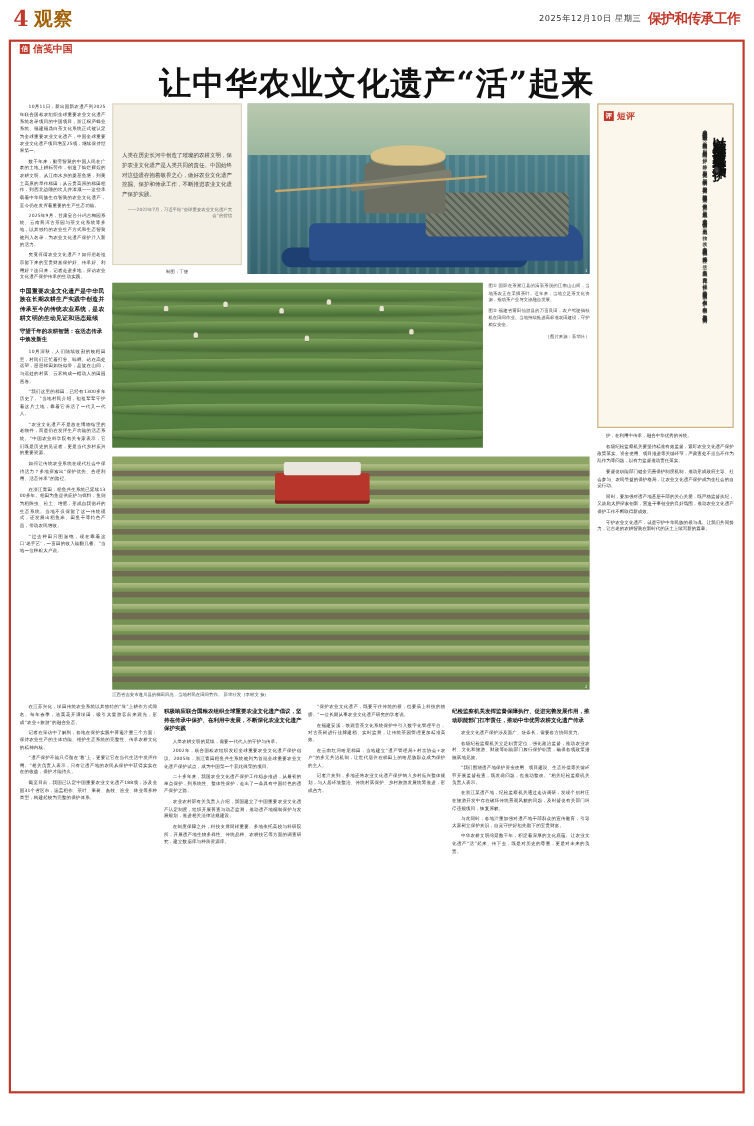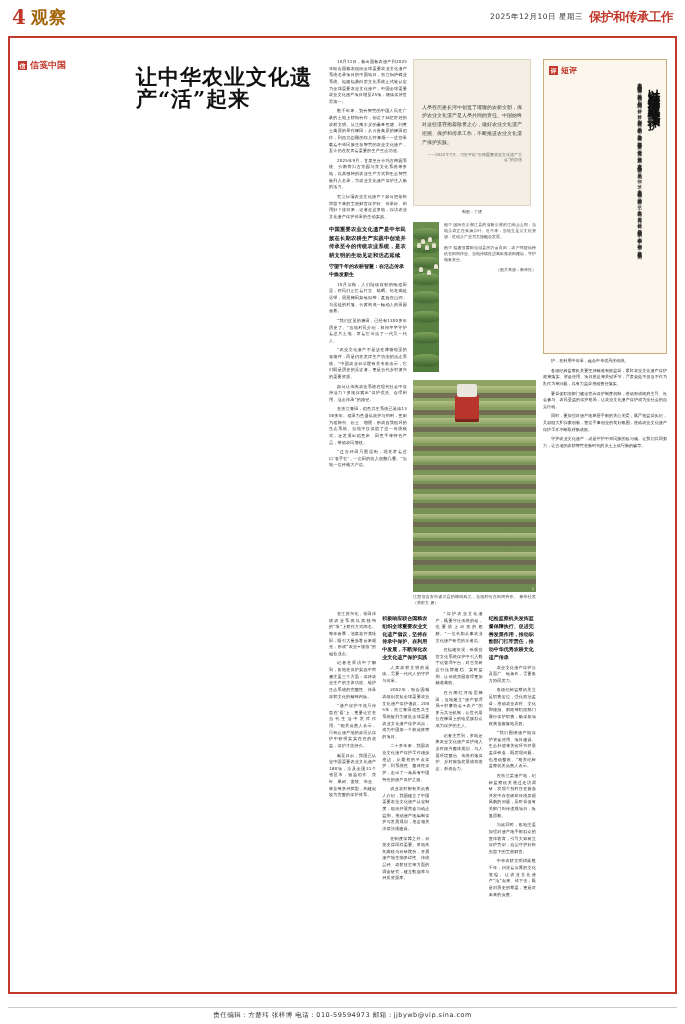--- a/index.html
+++ b/index.html
@@ -43,22 +43,22 @@
     font-family:"DejaVu Serif","Liberation Serif",serif;
     letter-spacing:-.5px;
     white-space:nowrap;
   }
   
   .frame{
     position:absolute;
     left:8px;right:8px;top:36px;bottom:30px;
     border:2px solid #c0392b;
     box-sizing:border-box;
-    padding:21px 8px 6px 8px;
-    display:flex;
+    padding:0 8px 6px 8px;
+    display:flex;flex-direction:column;
   }
   
   .banner{
     display:flex;align-items:flex-start;
     height:15px;
   }
   .col-flag{
     display:inline-flex;align-items:center;
     gap:3px;
     font-size:9px;font-weight:bold;color:#c0392b;
@@ -75,22 +75,22 @@
   .shoulder{
     flex:1;text-align:center;
     font-size:10.5px;font-weight:bold;color:#111;
     font-family:"DejaVu Serif","Liberation Serif",serif;
     letter-spacing:1px;
     margin-top:-1px;
   }
   .banner-spacer{width:70px;}
   
   .headline{
-    text-align:left;
-    font-size:21px;font-weight:bold;color:#111;
+    text-align:center;
+    font-size:29px;font-weight:bold;color:#111;
     font-family:"DejaVu Serif","Liberation Serif",serif;
     letter-spacing:1px;
     margin:7px 0 4px 0;
     line-height:1.05;
   }
   .byline{
     text-align:center;
     font-size:7px;color:#444;
     margin-bottom:6px;
     letter-spacing:.5px;
@@ -521,18 +521,14 @@
           <p>各级纪检监察机关要坚持精准有效监督，紧盯农业文化遗产保护政策落实、资金使用、项目推进等关键环节，严肃查处不担当不作为乱作为等问题，以有力监督推动责任落实。</p>
           <p>要督促职能部门健全完善保护制度机制，推动形成政府主导、社会参与、农民受益的保护格局，让农业文化遗产保护成为全社会的自觉行动。</p>
           <p>同时，要加强对遗产地基层干部的关心关爱，既严格监督执纪，又鼓励大胆探索创新，营造干事创业的良好氛围，推动农业文化遗产保护工作不断取得新成效。</p>
           <p>守护农业文化遗产，就是守护中华民族的根与魂。让我们共同努力，让古老的农耕智慧在新时代的沃土上续写新的篇章。</p>
         </div>
       </div>
 
     </div>
   </div>
 
-  <div class="footer">
-    <div class="hr-thin"></div>
-    <span>责任编辑：方楚玮 张梓博    电话：010-59594973    邮箱：jjbywb@vip.sina.com</span>
-  </div>
 
 </div>
 
 </body></html>

